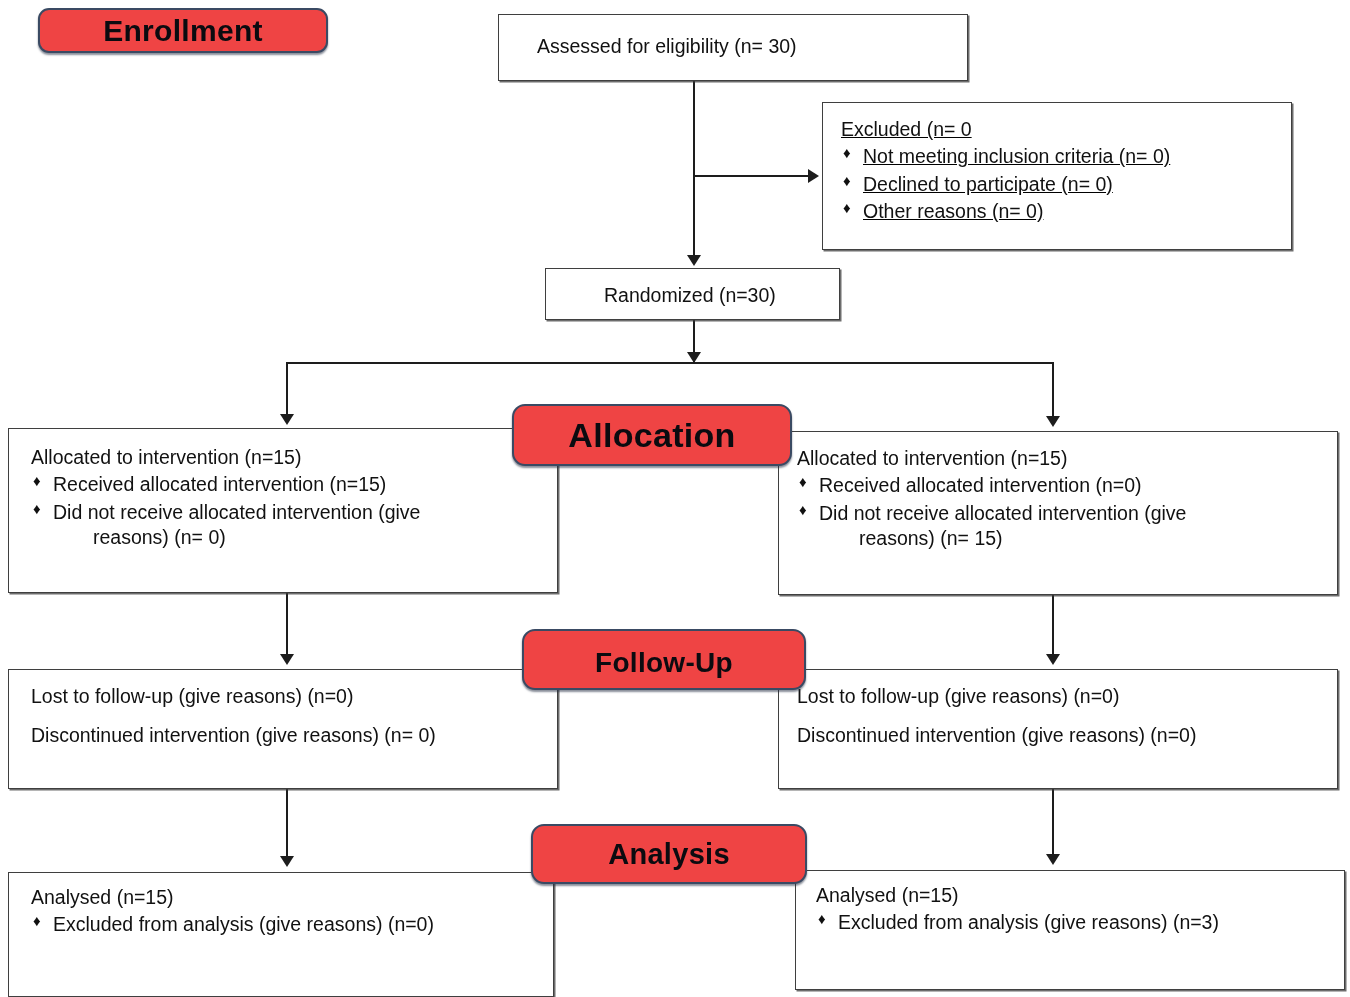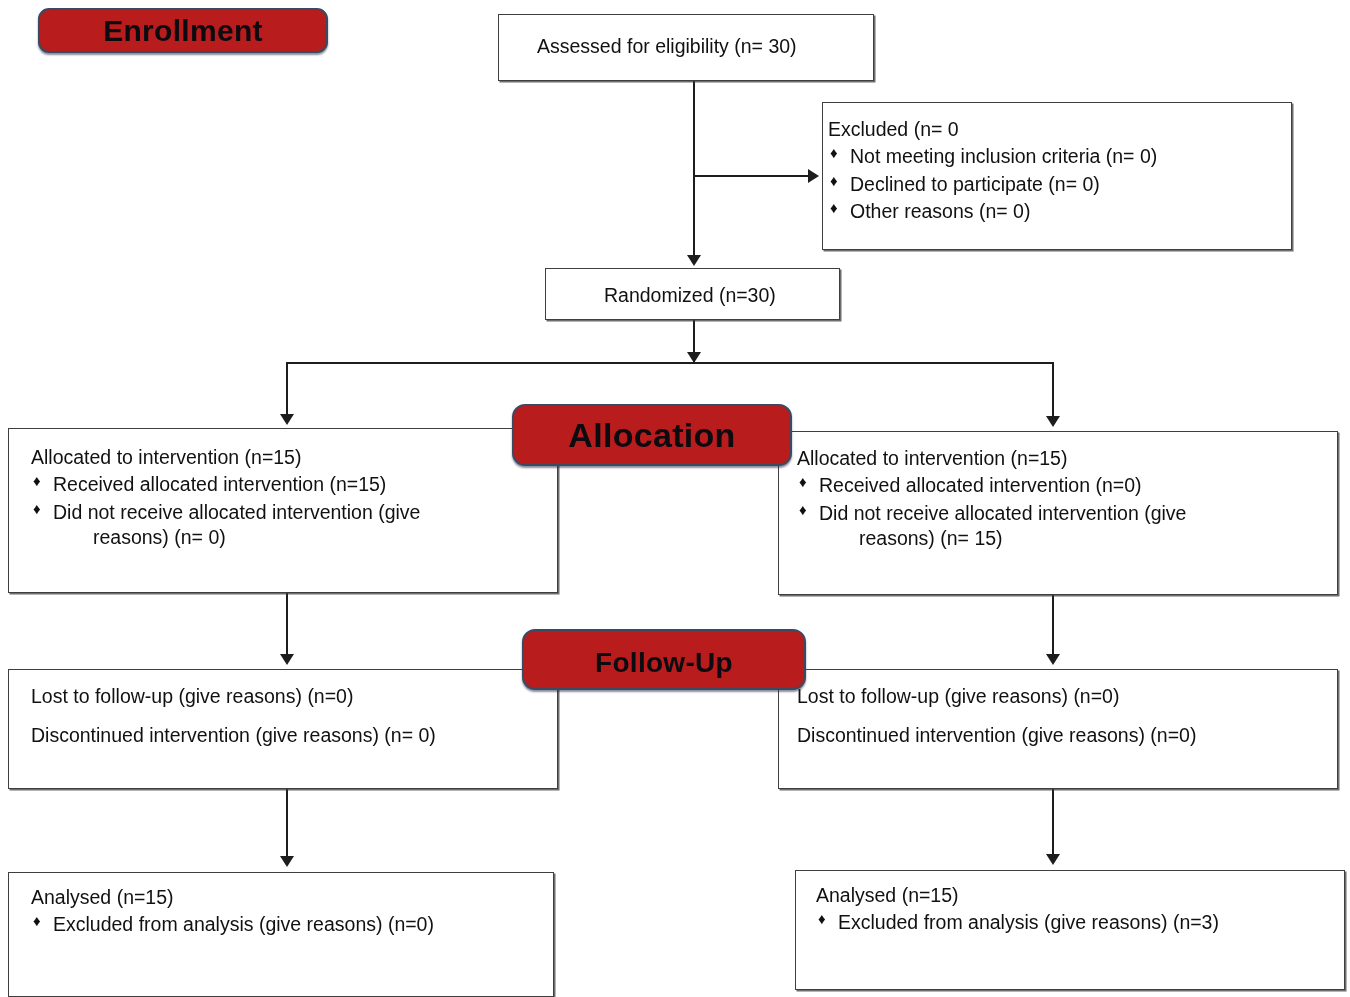--- a/index.html
+++ b/index.html
@@ -14,21 +14,21 @@
     height: 997px;
     background: #ffffff;
     font-family: "Liberation Sans", sans-serif;
     overflow: hidden;
   }
 
   
   .stage-badge {
     position: absolute;
     box-sizing: border-box;
-    background: #b91c1c;
+    background: #ef4444;
     border: 2px solid #3a4a63;
     border-radius: 13px;
     box-shadow: 0 2px 2px rgba(40,50,70,0.55);
     display: flex;
     align-items: center;
     justify-content: center;
     z-index: 40;
   }
   .stage-badge .stage-label {
     font-weight: bold;
@@ -83,25 +83,25 @@
   ul.bullets li .bullet-glyph {
     position: absolute;
     left: 2px;
     top: -1px;
     font-size: 15px;
     color: #111;
   }
   .cont-line { padding-left: 40px; display: block; }
 
   
-  #box-eligibility { left: 498px; top: 14px;  width: 376px; height: 67px; }
+  #box-eligibility { left: 498px; top: 14px;  width: 470px; height: 67px; }
   #box-eligibility .box-inner { left: 38px; top: 19px; }
 
   #box-excluded    { left: 822px; top: 102px; width: 470px; height: 148px; }
-  #box-excluded .box-inner { left: 5px; top: 14px; }
+  #box-excluded .box-inner { left: 18px; top: 14px; text-decoration: underline; }
 
   #box-randomized  { left: 545px; top: 268px; width: 295px; height: 52px; }
   #box-randomized .box-inner { left: 58px; top: 14px; }
 
   #box-alloc-left  { left: 8px;   top: 428px; width: 550px; height: 165px; }
   #box-alloc-left .box-inner { left: 22px; top: 16px; }
 
   #box-alloc-right { left: 778px; top: 431px; width: 560px; height: 164px; }
   #box-alloc-right .box-inner { left: 18px; top: 14px; }
 
@@ -155,20 +155,23 @@
   </div>
 
   <div class="stage-badge" id="badge-allocation">
     <span class="stage-label">Allocation</span>
   </div>
 
   <div class="stage-badge" id="badge-followup">
     <span class="stage-label">Follow-Up</span>
   </div>
 
+  <div class="stage-badge" id="badge-analysis">
+    <span class="stage-label">Analysis</span>
+  </div>
 
   <div class="conn vline" style="left:693px; top:81px; height:176px;"></div>
   <div class="arrow-down" style="left:687px; top:255px;"></div>
 
   <div class="conn hline" style="left:693px; top:175px; width:117px;"></div>
   <div class="arrow-right" style="left:808px; top:169px;"></div>
 
   <div class="conn vline" style="left:693px; top:320px; height:44px;"></div>
   <div class="arrow-down" style="left:687px; top:352px;"></div>
   <div class="conn hline" style="left:286px; top:362px; width:768px;"></div>

